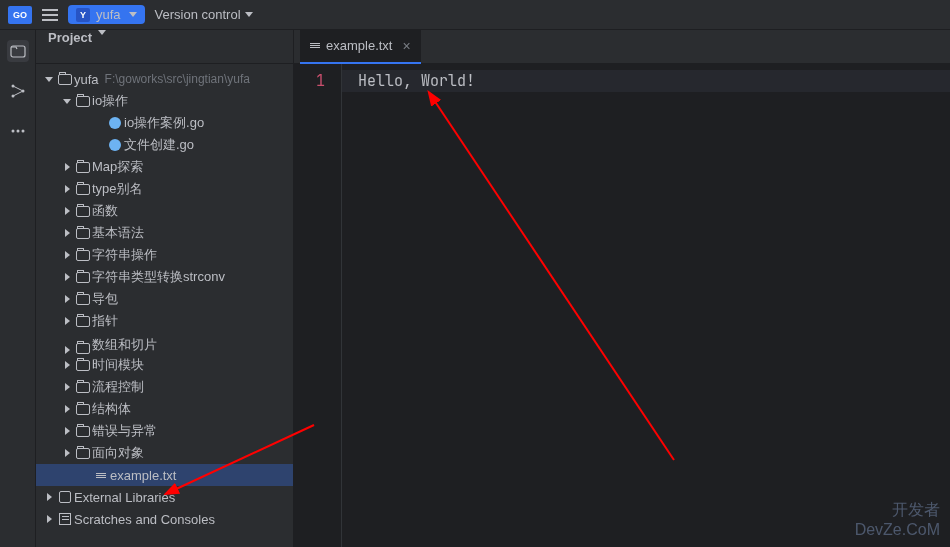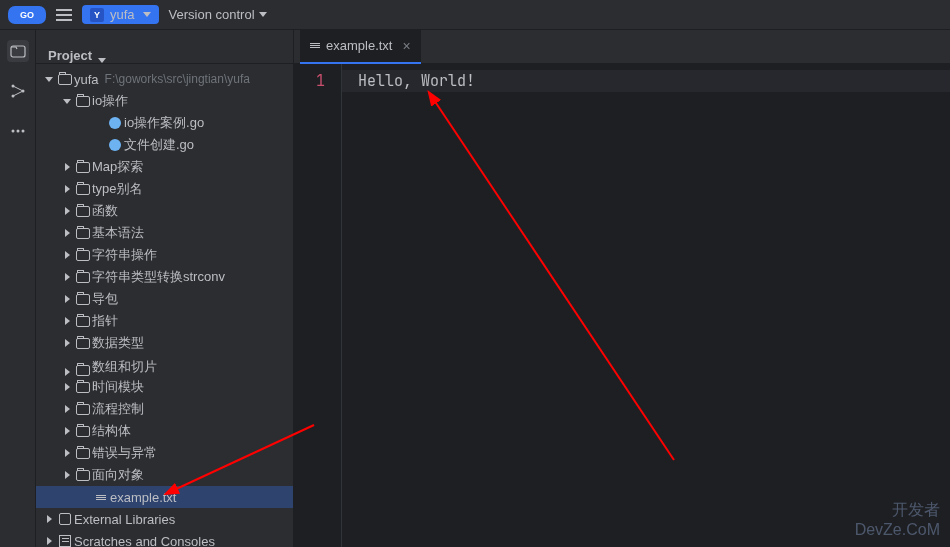--- a/index.html
+++ b/index.html
@@ -1,31 +1,31 @@
 <!DOCTYPE html>
 <html><head>
 <meta charset="utf-8">
 <style>
 * { margin: 0; padding: 0; box-sizing: border-box; }
 body { font-family: "Segoe UI", Arial, sans-serif; font-size: 13px; background: #2b2d30; color: #bcbec4; width: 950px; height: 547px; overflow: hidden; position: relative; }
 .topbar { height: 30px; background: #2b2d30; display: flex; align-items: center; padding: 0 8px; gap: 10px; border-bottom: 1px solid #1e1f22; }
-.topbar .ide-icon { width: 38px; height: 18px; background: #3574f0; border-radius: 7px; display: flex; align-items: center; justify-content: center; font-size: 9px; font-weight: bold; color: #fff; }
+.topbar .ide-icon { width: 24px; height: 18px; background: #3574f0; border-radius: 2px; display: flex; align-items: center; justify-content: center; font-size: 9px; font-weight: bold; color: #fff; }
 .topbar .hamburger { display: flex; flex-direction: column; gap: 3px; }
 .topbar .hamburger span { width: 16px; height: 2px; background: #bcbec4; }
 .topbar .project-chip { display: flex; align-items: center; gap: 6px; background: #3574f0; padding: 2px 8px; border-radius: 4px; }
 .topbar .project-chip .pc-icon { width: 14px; height: 14px; background: #2754c5; border-radius: 2px; display: flex; align-items: center; justify-content: center; font-size: 9px; font-weight: bold; color: #fff; }
 .topbar .project-chip .chev { margin-left: 2px; }
 .topbar .vcs { display: flex; align-items: center; gap: 4px; color: #bcbec4; }
 .chev { width: 0; height: 0; border-left: 4px solid transparent; border-right: 4px solid transparent; border-top: 5px solid #bcbec4; }
 .main { display: flex; height: calc(100% - 30px); }
 .leftbar { width: 36px; background: #2b2d30; border-right: 1px solid #1e1f22; display: flex; flex-direction: column; align-items: center; padding-top: 10px; gap: 18px; }
 .leftbar .tool-btn { width: 22px; height: 22px; display: flex; align-items: center; justify-content: center; border-radius: 4px; }
 .leftbar .tool-btn.active { background: #393b40; }
 .sidebar { width: 258px; background: #2b2d30; border-right: 1px solid #1e1f22; display: flex; flex-direction: column; }
-.sidebar-header { height: 34px; display: flex; align-items: flex-end; padding: 0 12px; font-weight: 600; gap: 6px; border-bottom: 1px solid #1e1f22; }
+.sidebar-header { height: 34px; display: flex; align-items: flex-start; padding: 0 12px; font-weight: 600; gap: 6px; border-bottom: 1px solid #1e1f22; }
 .tree { flex: 1; overflow: auto; padding-top: 4px; }
 .tree-row { display: flex; align-items: center; height: 22px; padding-right: 8px; cursor: pointer; white-space: nowrap; }
 .tree-row.selected { background: #2e436e; }
 .tree-row .arrow { width: 14px; display: flex; justify-content: center; align-items: center; flex-shrink: 0; }
 .tree-row .arrow.down::before { content: ""; border-left: 4px solid transparent; border-right: 4px solid transparent; border-top: 5px solid #bcbec4; }
 .tree-row .arrow.right::before { content: ""; border-top: 4px solid transparent; border-bottom: 4px solid transparent; border-left: 5px solid #bcbec4; }
 .tree-row .icon { width: 18px; display: flex; justify-content: center; align-items: center; flex-shrink: 0; }
 .tree-row .label { color: #bcbec4; }
 .tree-row .hint { color: #6f737a; margin-left: 6px; font-size: 12px; }
 .folder-icon { width: 14px; height: 11px; border: 1px solid #bcbec4; border-radius: 2px; position: relative; }
@@ -182,27 +182,20 @@
             </span>
             <span class="label">导包</span>
           </div>
           <div class="tree-row" style="padding-left: 24px;">
             <span class="arrow right"></span>
             <span class="icon">
               <span class="folder-icon"></span>
             </span>
             <span class="label">指针</span>
           </div>
-          <div class="tree-row" style="padding-left: 24px;">
-            <span class="arrow right"></span>
-            <span class="icon">
-              <span class="folder-icon"></span>
-            </span>
-            <span class="label">数据类型</span>
-          </div>
           <div class="tree-row" style="padding-left: 24px; align-items: flex-end;">
             <span class="arrow right"></span>
             <span class="icon">
               <span class="folder-icon"></span>
             </span>
             <span class="label">数组和切片</span>
           </div>
           <div class="tree-row" style="padding-left: 24px;">
             <span class="arrow right"></span>
             <span class="icon">

